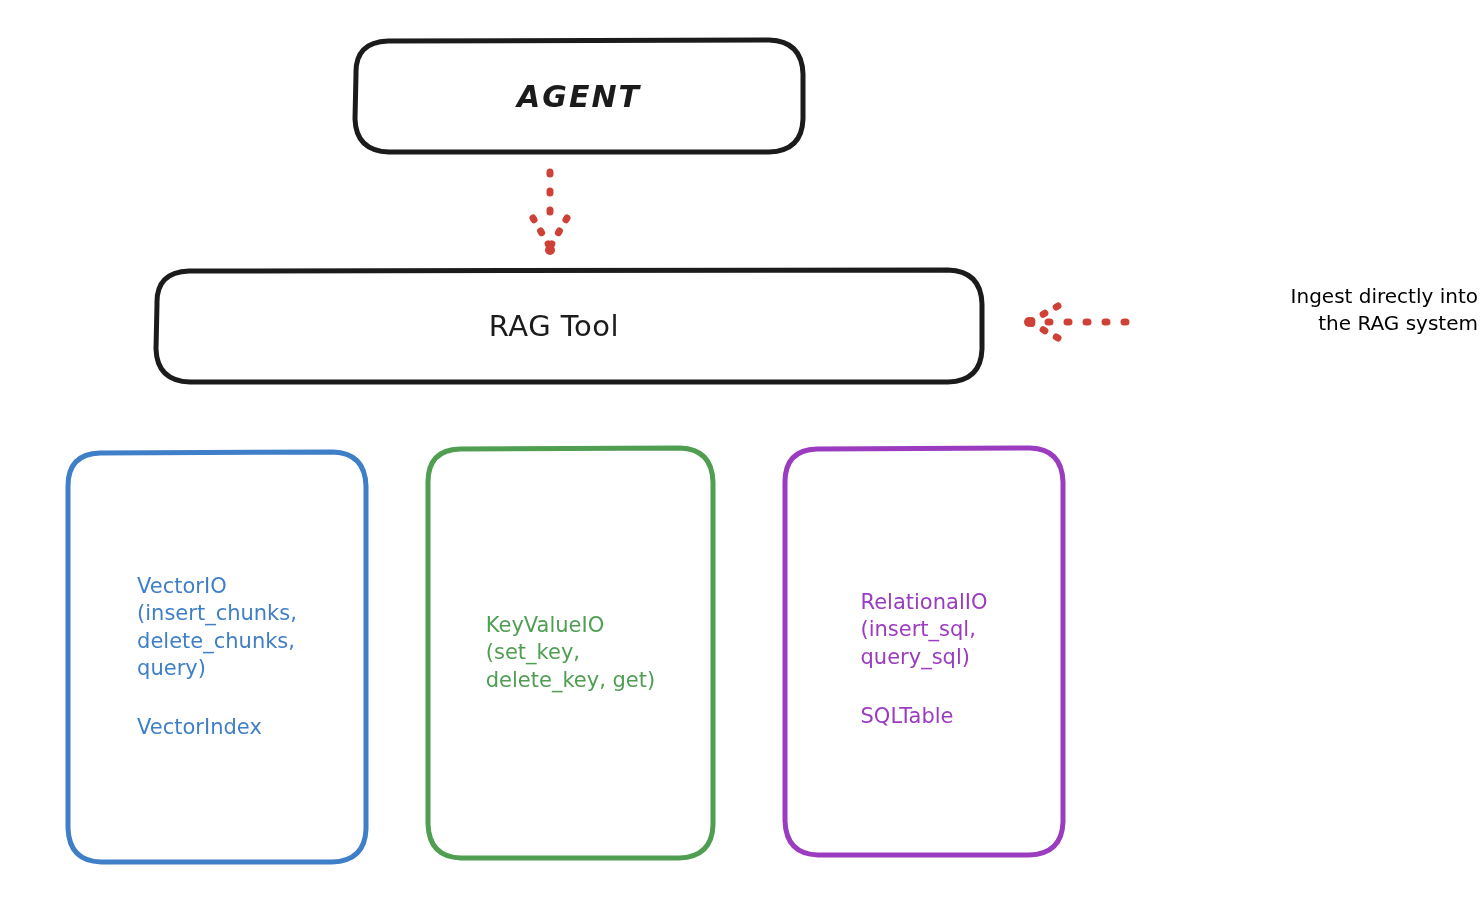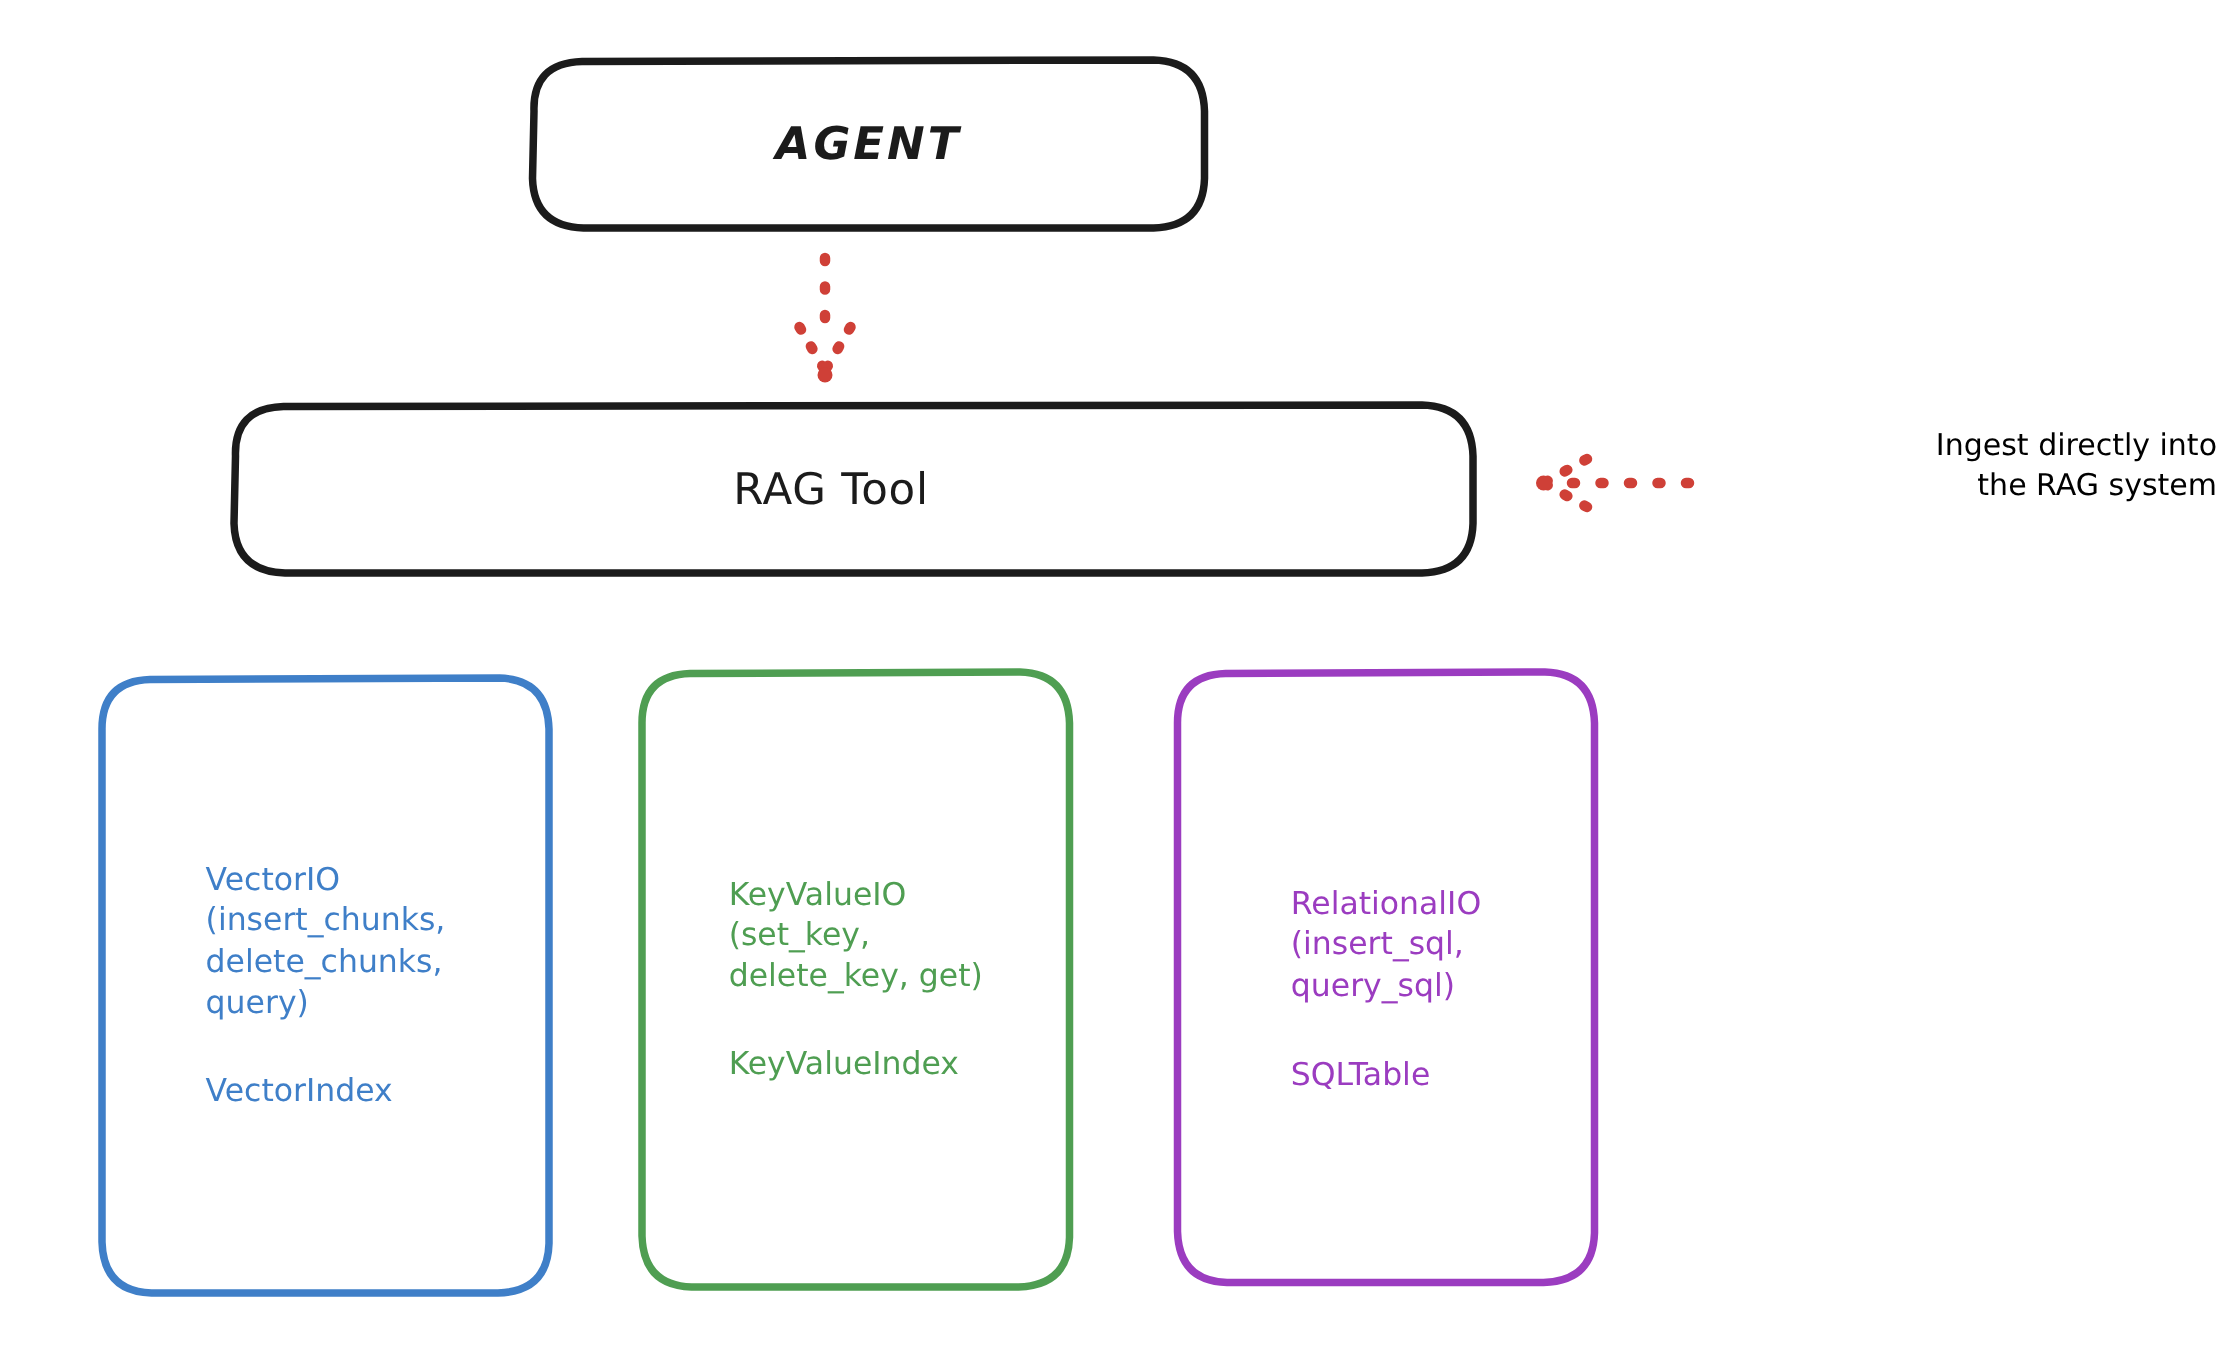--- a/index.html
+++ b/index.html
@@ -164,21 +164,20 @@
       <span class="api-sig">query)</span>
       <span class="index-name">VectorIndex</span>
     </div>
   </div>
 
   <div class="node-text" style="left:428px; top:448px; width:285px; height:410px;">
     <div class="store-label green-text">
       <span class="api-sig">KeyValueIO</span>
       <span class="api-sig">(set_key,</span>
       <span class="api-sig">delete_key, get)</span>
-      <span class="index-name">KeyValueIndex</span>
     </div>
   </div>
 
   <div class="node-text" style="left:785px; top:456px; width:278px; height:407px;">
     <div class="store-label purple-text">
       <span class="api-sig">RelationalIO</span>
       <span class="api-sig">(insert_sql,</span>
       <span class="api-sig">query_sql)</span>
       <span class="index-name">SQLTable</span>
     </div>

